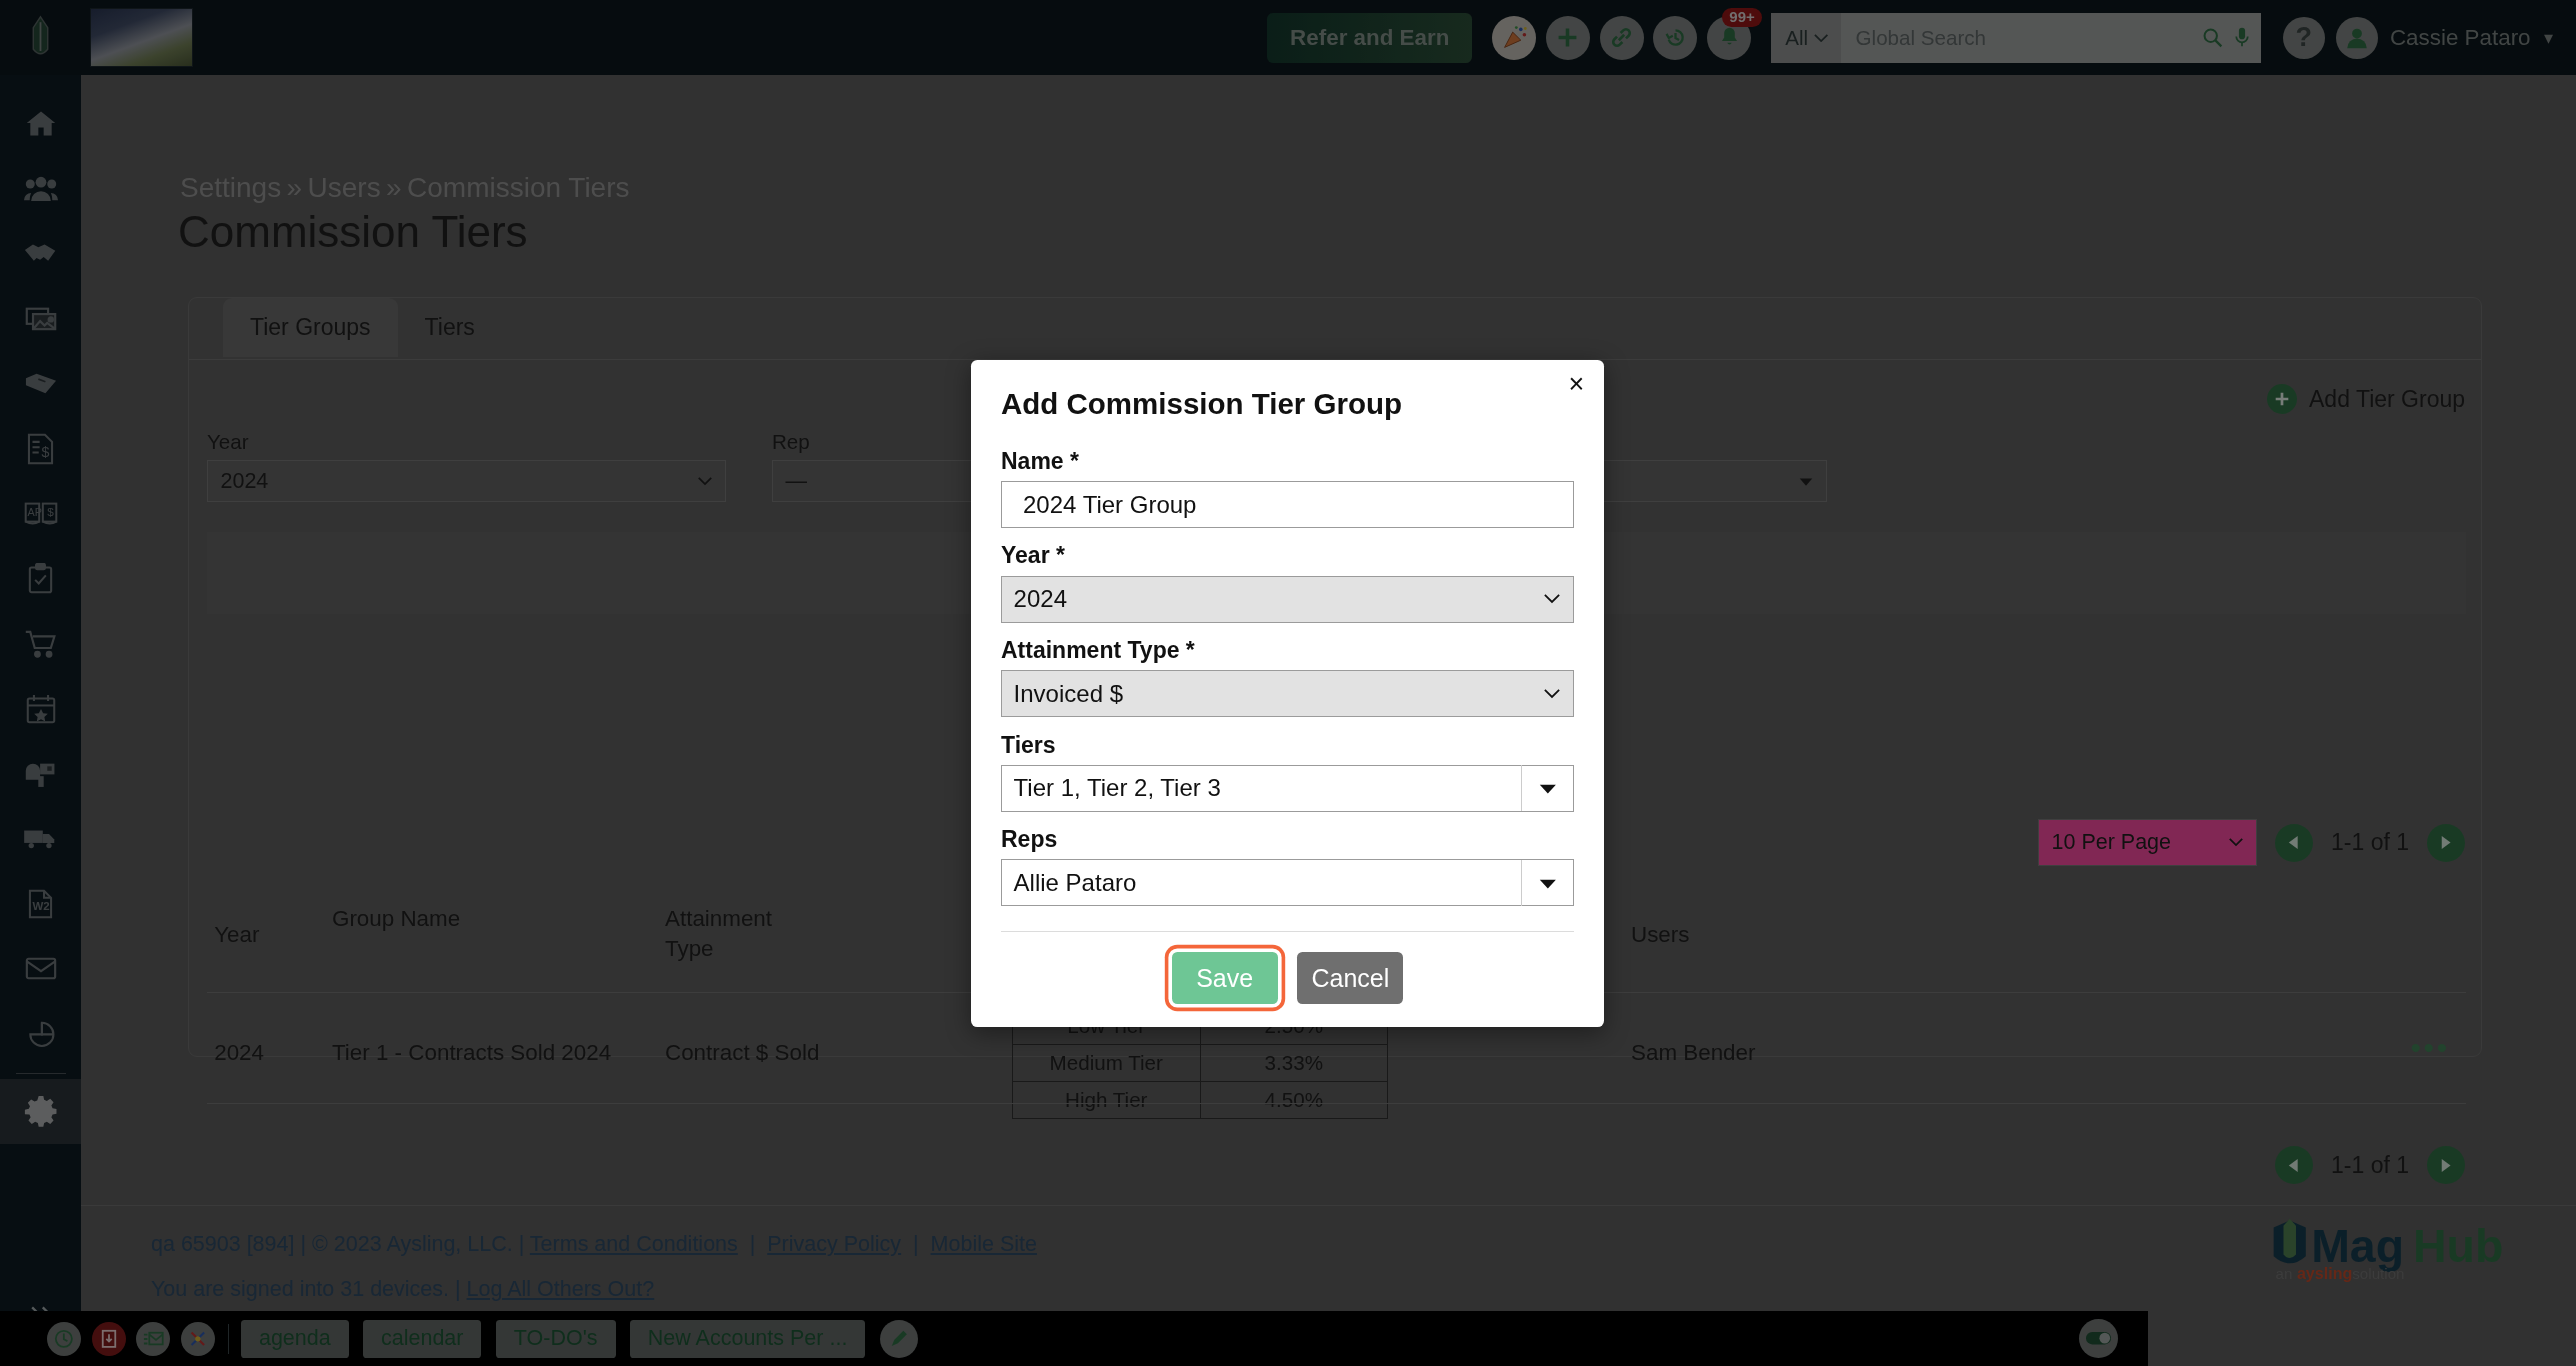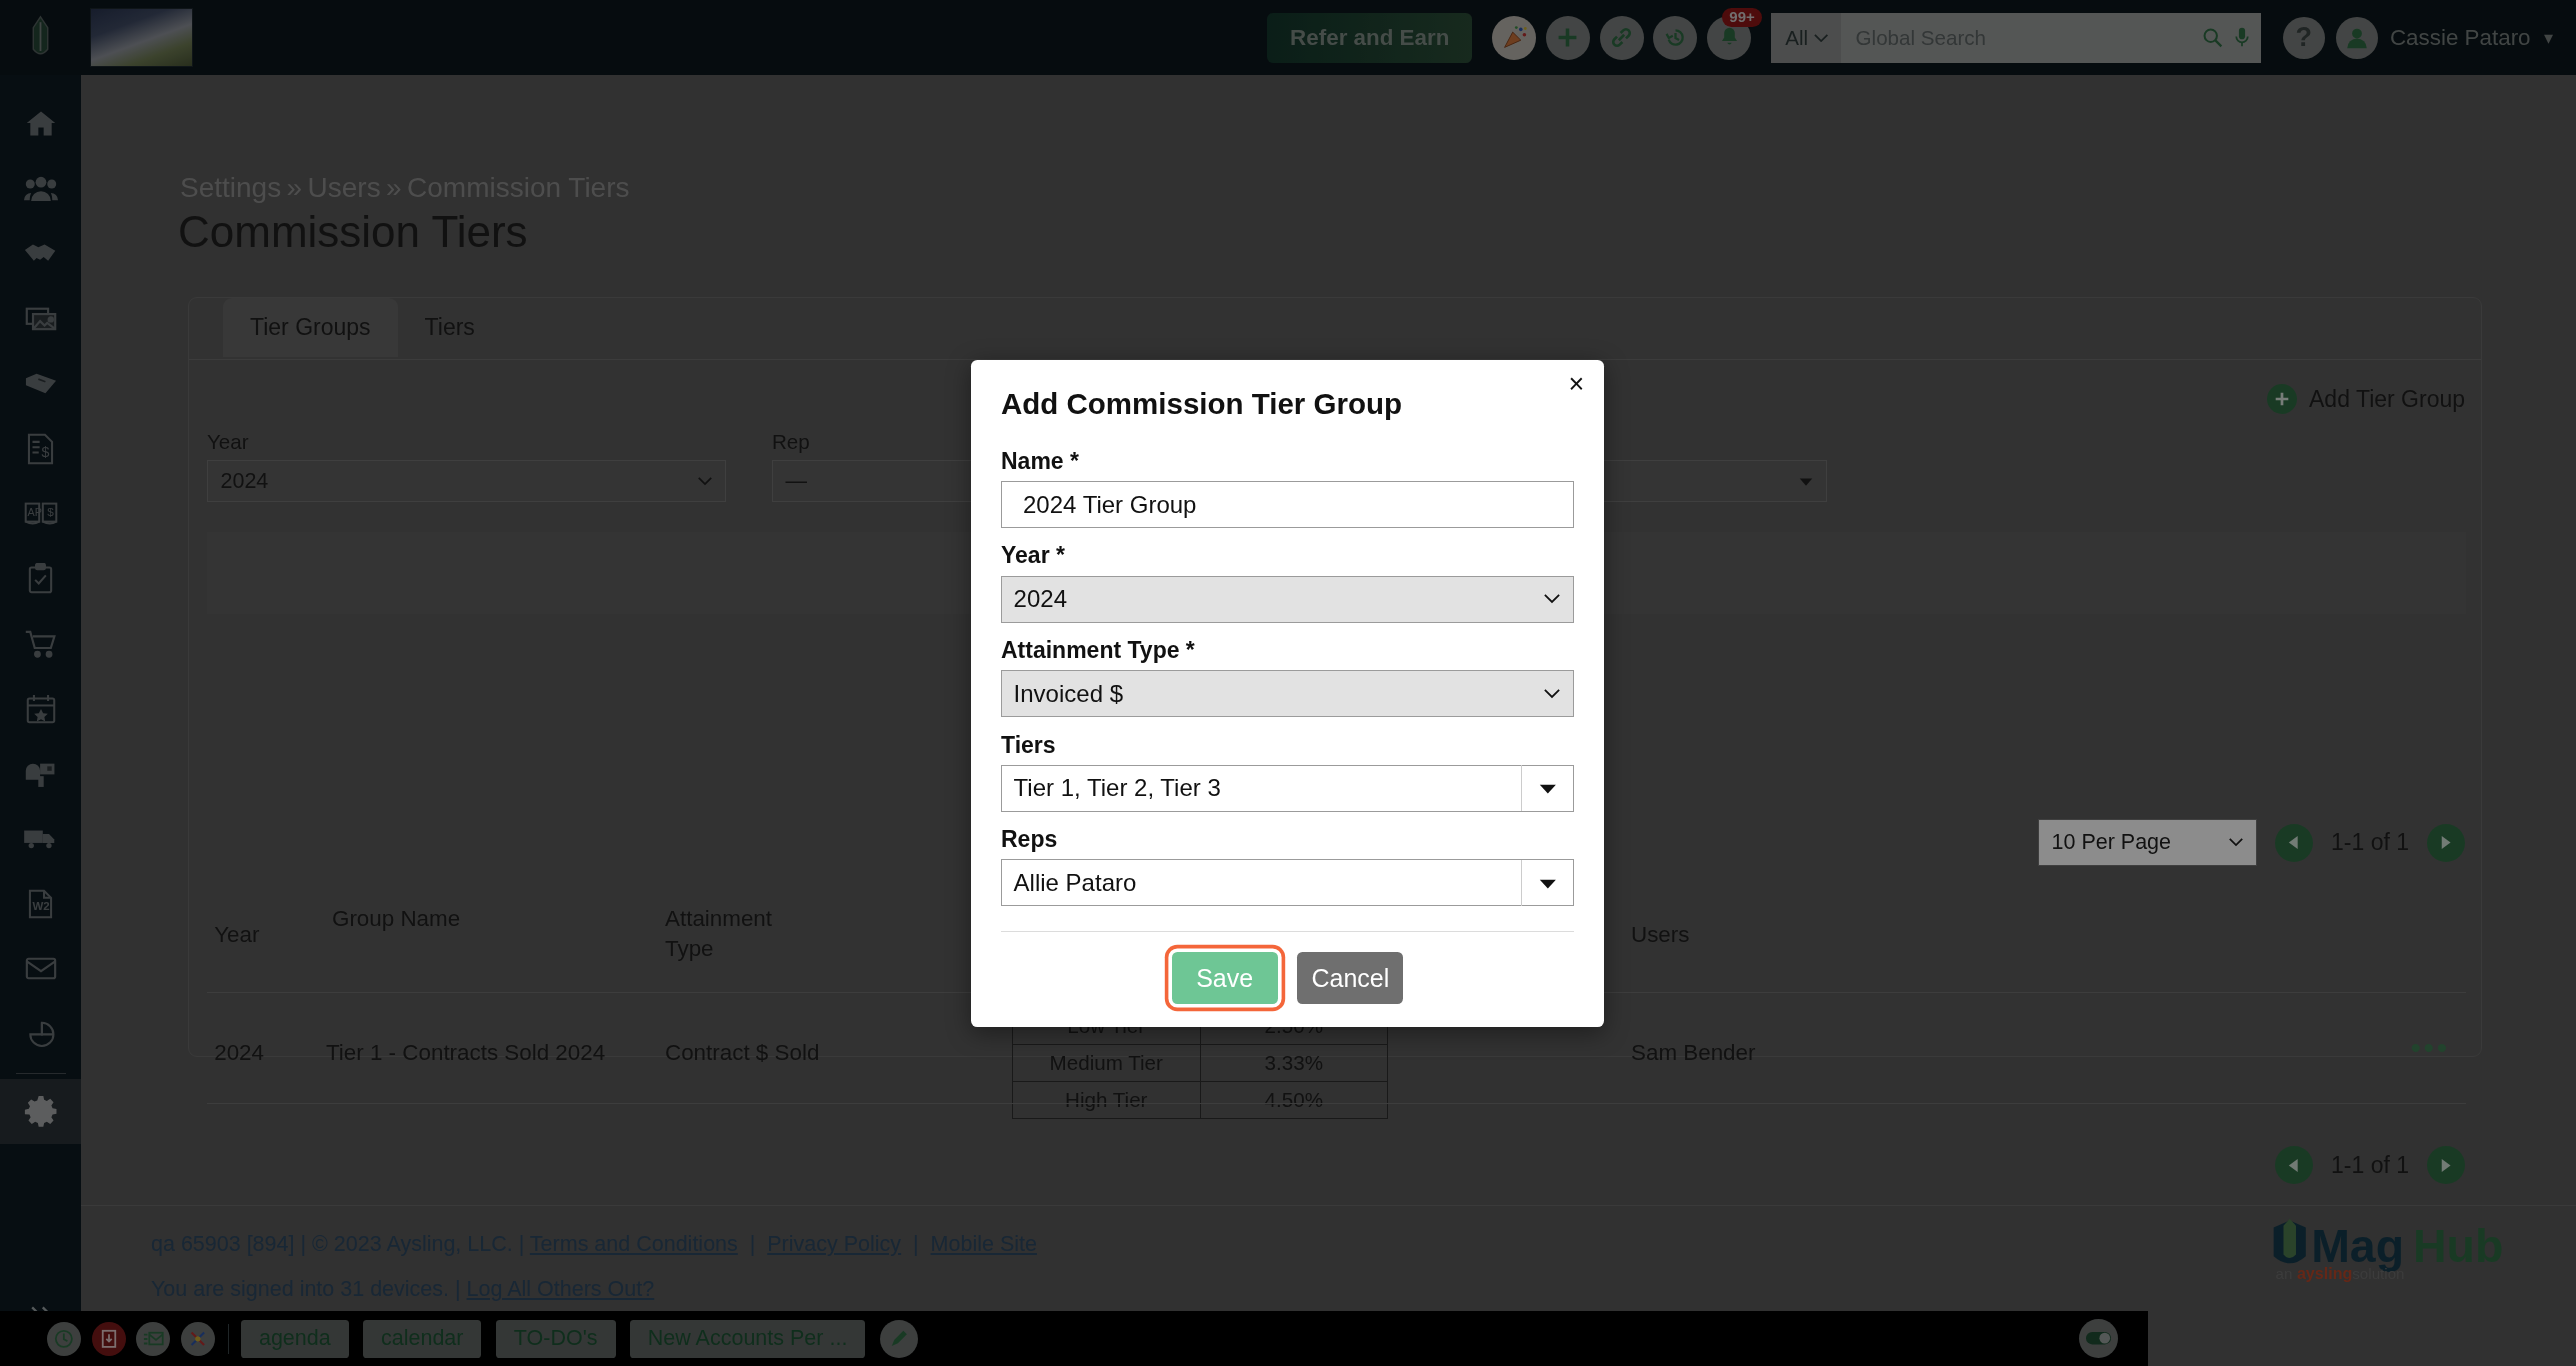--- a/index.html
+++ b/index.html
@@ -141,21 +141,21 @@
   }
   .fselect .val { flex:1; }
   #filter-bar2 {
     position:absolute; top:234px; left:18px; width:2259px; height:82px;
     background: #606060;
   }
 
   #pagination-top { position:absolute; top:521px; right:16px; display:flex; align-items:center; gap:18px; }
   #pagination-bottom { position:absolute; top:848px; right:16px; display:flex; align-items:center; gap:18px; }
   .perpage {
-    width:219px;height:47px;background:#ffffff;border:0.9px solid #737373;
+    width:219px;height:47px;background:#ec4899;border:0.9px solid #737373;
     display:flex;align-items:center;padding:0 12.5px;font-size:21.5px;color:#1f1f1f;cursor:pointer;
   }
   .perpage .val{flex:1;}
   .page-arrow {
     width:38px;height:38px;border-radius:50%;background:#2f6b43;
     display:flex;align-items:center;justify-content:center;cursor:pointer;
   }
   .page-range { font-size:23px; color:#1f1f1f; }
 
   
@@ -537,21 +537,21 @@
                 <td style="height:43px;"></td>
               <td style="height:43px;">Percent</td>
               </tr>
         </tbody>
           </table>
         <span class="th" style="left:1424px;top:39px;">Users</span>
       </div>
 
       <div id="trow">
         <span class="td" style="left:7.2px;top:47px;">2024</span>
-        <span class="td" style="left:119px;top:47px;">Tier 1 - Contracts Sold 2024</span>
+        <span class="td" style="left:125px;top:47px;">Tier 1 - Contracts Sold 2024</span>
         <span class="td" style="left:458px;top:47px;">Contract $ Sold</span>
         <table class="subtable" style="left:805px;top:14.3px;width:376px;">
           <tbody>
               <tr>
                 <td style="width:188px;">Low Tier</td>
               <td style="width:188px;">2.50%</td>
               </tr>
           <tr>
                 <td>Medium Tier</td>
               <td>3.33%</td>

